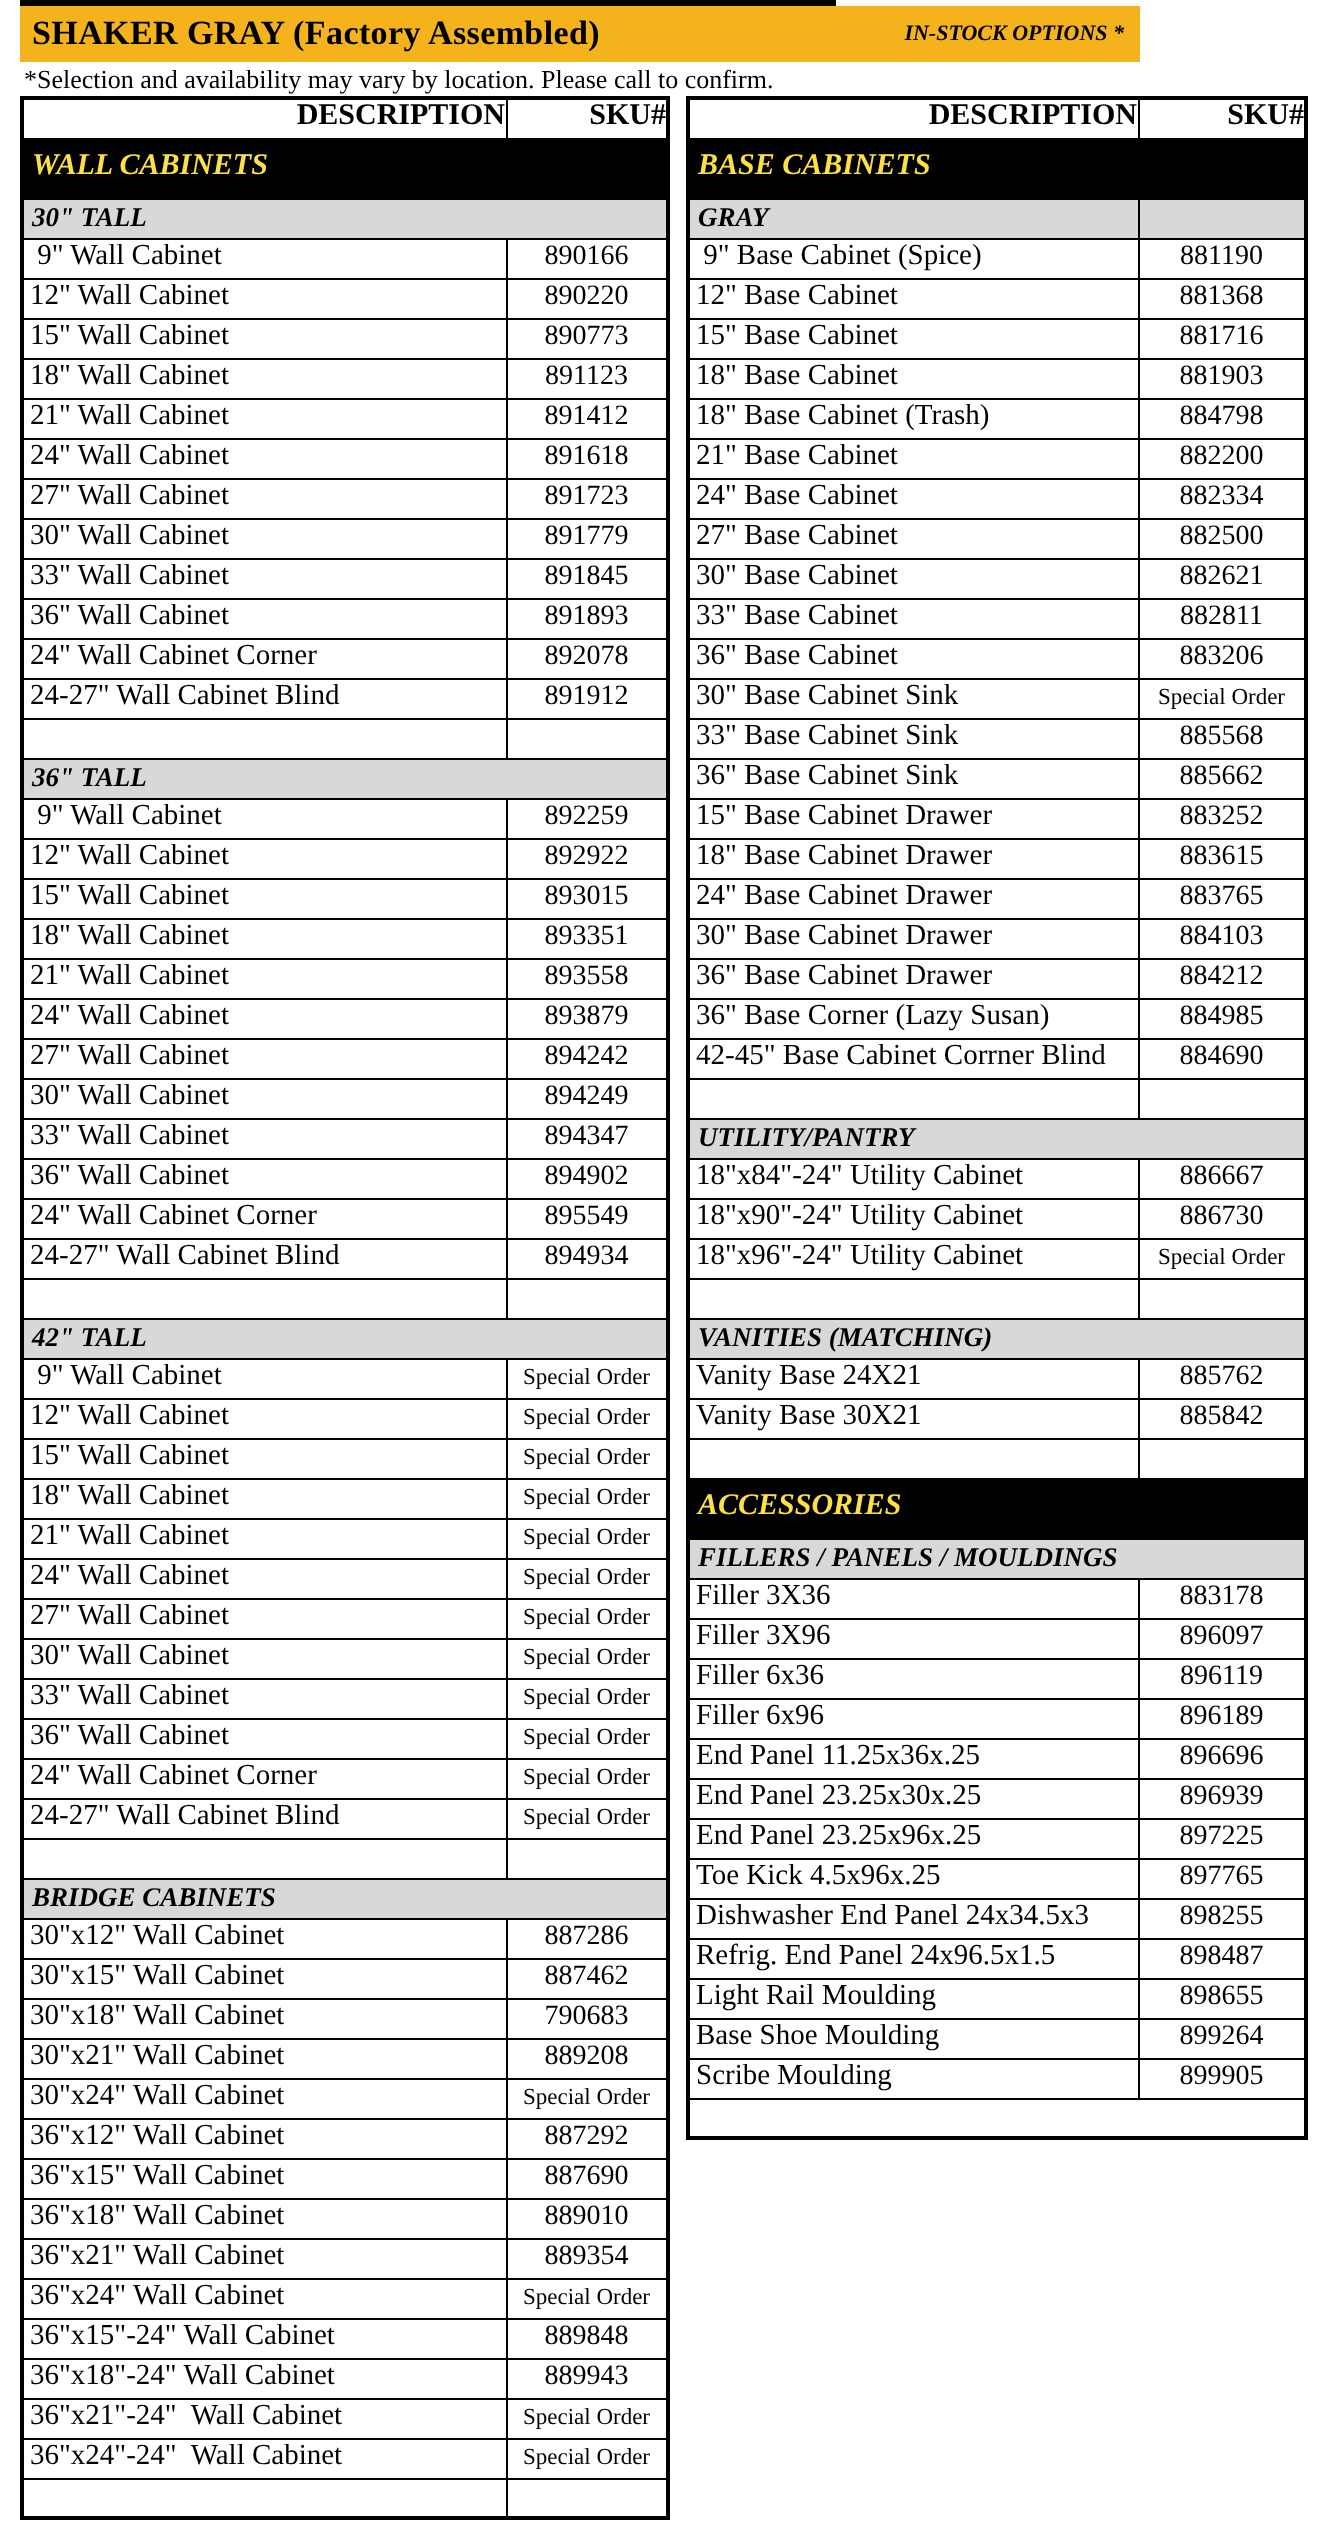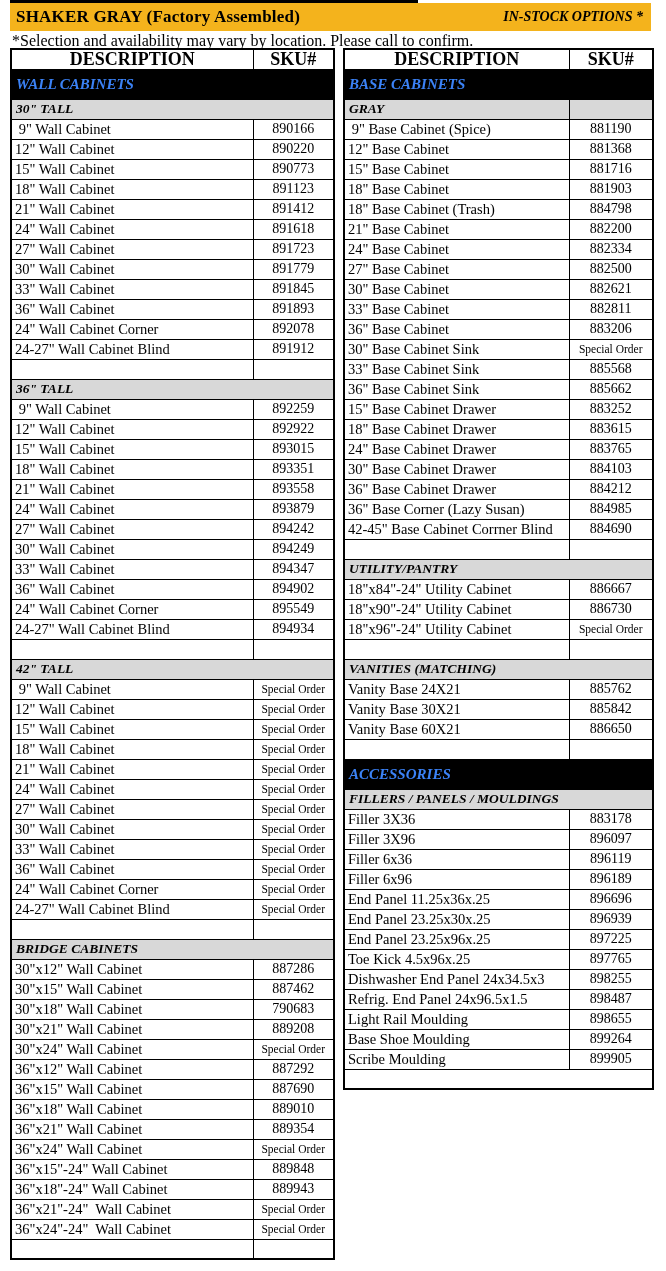--- a/index.html
+++ b/index.html
@@ -5,40 +5,40 @@
   :root { --accent:#F4B31C; --gray:#D8D8D8; --ink:#000; }
   * { box-sizing:border-box; }
   html,body { margin:0; padding:0; }
   body {
     width:666px; height:1271px; position:relative; overflow:hidden;
     background:#fff; color:var(--ink);
     font-family:"Liberation Serif", "DejaVu Serif", serif;
   }
   .crop-bar { position:absolute; left:10px; top:0; width:408px; height:3px; background:#000; }
   .band {
-    position:absolute; left:10px; top:3px; width:641px; height:28px;
+    position:absolute; left:10px; top:3px; width:560px; height:28px;
     background:var(--accent); display:flex; align-items:center;
     justify-content:space-between; padding:0 8px 0 6px;
   }
   .band .title { font-size:17px; font-weight:bold; letter-spacing:.2px; }
-  .band .stock { font-size:14px; font-weight:bold; font-style:italic; }
-  .note { position:absolute; left:12px; top:32px; font-size:16px; white-space:pre; }
+  .band .stock { font-size:11px; font-weight:bold; font-style:italic; }
+  .note { position:absolute; left:12px; top:32px; font-size:13px; white-space:pre; }
   table.tbl {
     position:absolute; top:48px; border-collapse:collapse; table-layout:fixed;
     border:2px solid #000; empty-cells:show; background:#fff;
   }
   table.tbl.left  { left:10px;  width:323px; }
   table.tbl.right { left:343px; width:309px; }
   td { border:1px solid #000; height:20px; padding:0; overflow:hidden;
        vertical-align:middle; line-height:1.05; }
   td.d  { font-size:14.5px; padding-left:3px; white-space:pre; }
   td.s  { font-size:14px; text-align:center; }
   td.s.so { font-size:11.5px;text-align:center; }
-  tr.cols td { font-weight:bold; font-size:18px; text-align:center; }
-  tr.black td { background:#000; color:#3b82f6; font-weight:bold; font-style:italic;
+  tr.cols td { font-weight:bold; font-size:15px; text-align:right; }
+  tr.black td { background:#000; color:#fde047; font-weight:bold; font-style:italic;
                 font-size:15px; padding-left:4px; height:30px; border-color:#000; }
   tr.gray td { background:var(--gray); font-weight:bold; font-style:italic;
                font-size:13.5px; padding-left:4px; }
   tr.gray td.sp { padding-left:0; }
 </style>
 </head>
 <body>
 
 <div class="crop-bar"></div>
 
@@ -422,24 +422,20 @@
       </tr>
       <tr>
         <td class="d">Vanity Base 24X21</td>
         <td class="s">885762</td>
       </tr>
       <tr>
         <td class="d">Vanity Base 30X21</td>
         <td class="s">885842</td>
       </tr>
       <tr>
-        <td class="d">Vanity Base 60X21</td>
-        <td class="s">886650</td>
-      </tr>
-      <tr>
         <td class="d"></td>
         <td class="s"></td>
       </tr>
       <tr class="black">
         <td colspan="2">ACCESSORIES</td>
       </tr>
       <tr class="gray">
         <td colspan="2">FILLERS / PANELS / MOULDINGS</td>
       </tr>
       <tr>

